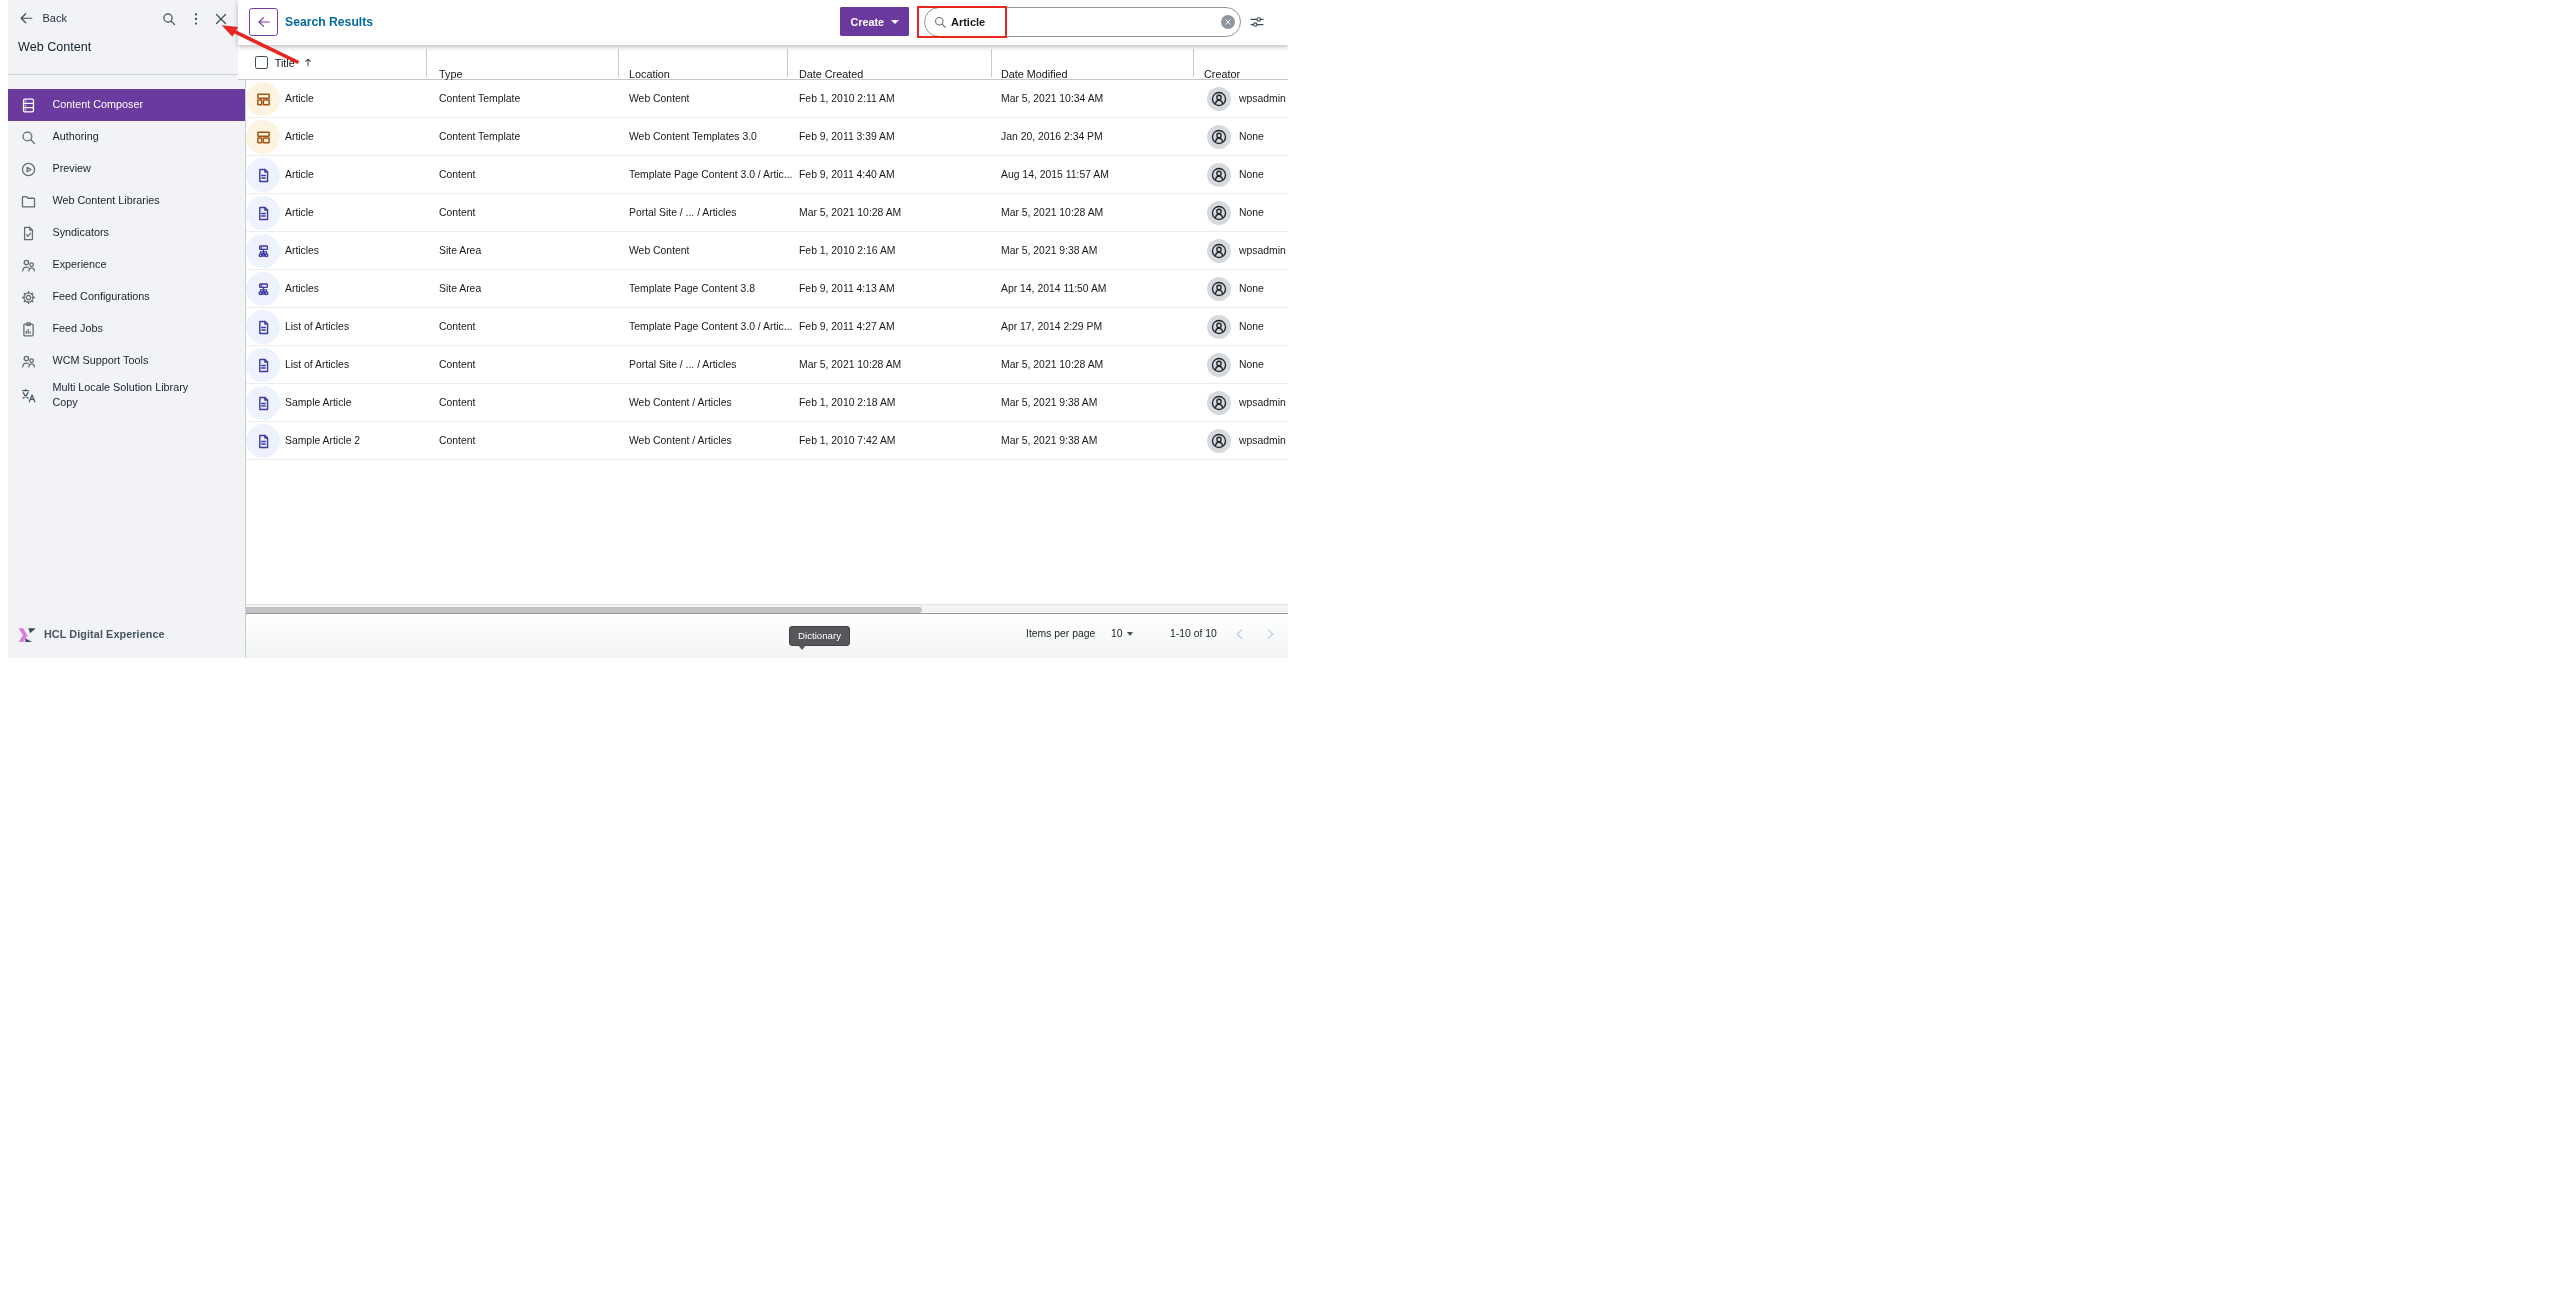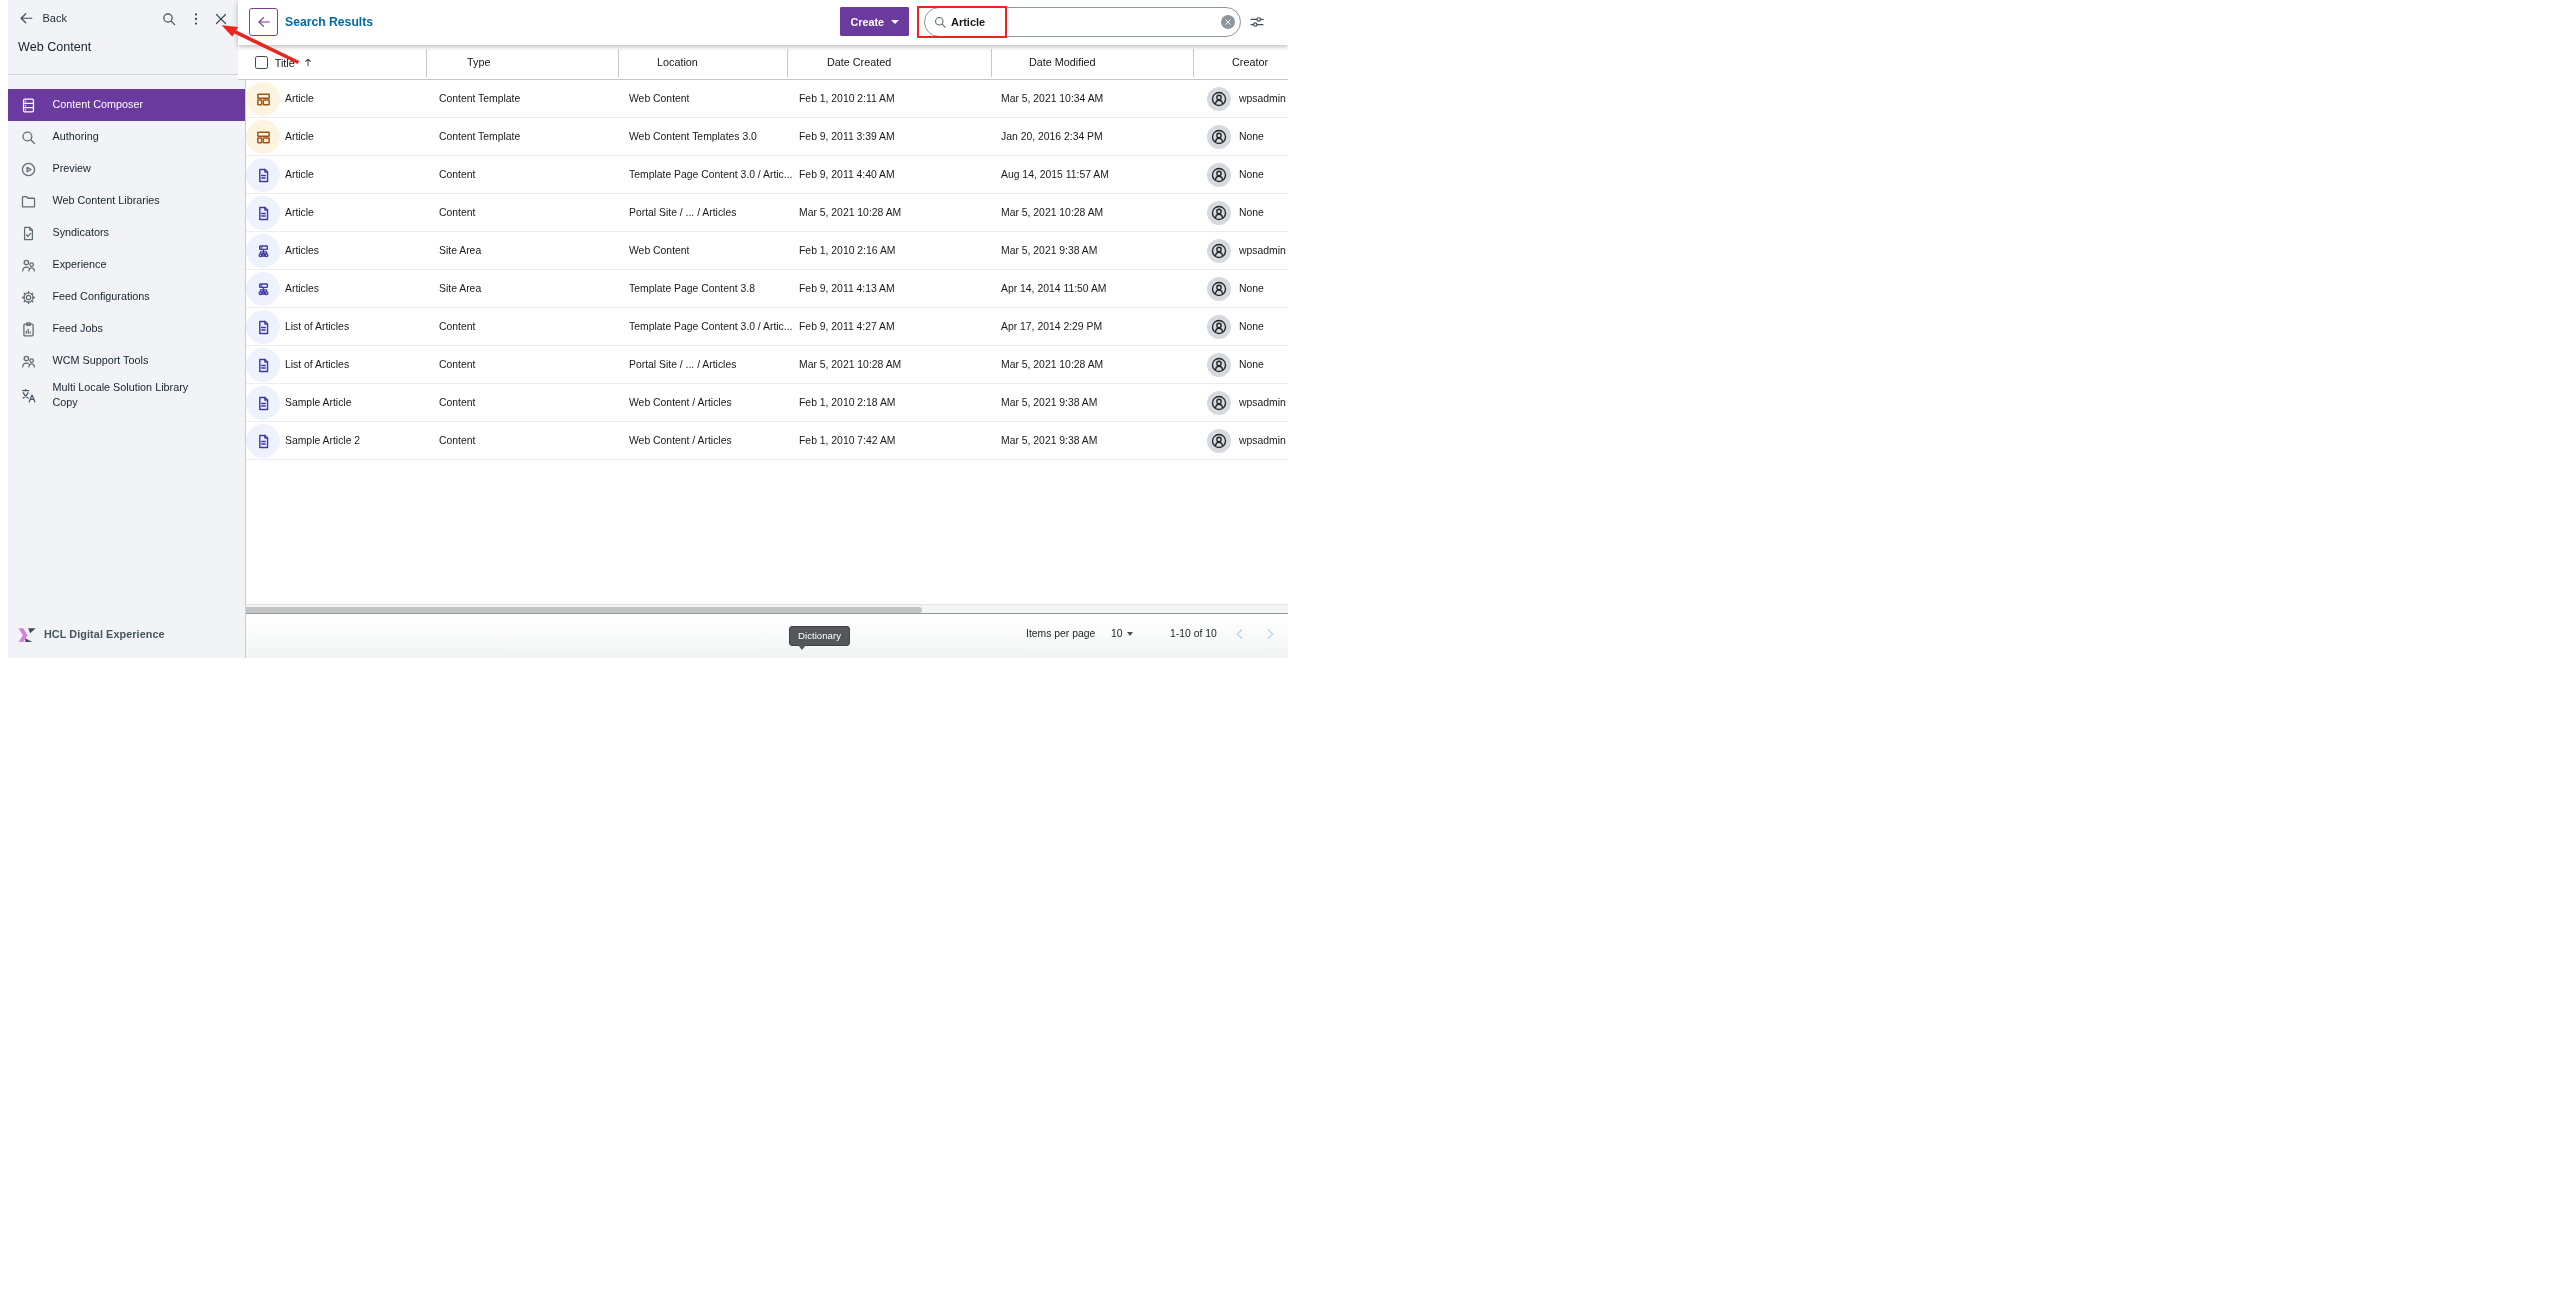--- a/index.html
+++ b/index.html
@@ -65,21 +65,21 @@
   .red-rect { position:absolute; left:679px; top:5.8px; width:90px; height:32px;
               border:2.2px solid #e8251e; z-index:10; pointer-events:none; }
 
   
   .table-header { position:absolute; left:0; top:45px; width:100%; height:35px; background:#fff;
                   border-bottom:0.7px solid #c2c7cb; z-index:4; }
   .th-title-group { position:absolute; left:16.5px; top:0; height:35px; display:flex; align-items:center; gap:7.2px; }
   .checkbox { width:13px; height:13px; border:1.4px solid #3d4d57; border-radius:2.2px; background:#fff; cursor:pointer; }
   .th-label { font-size:10.8px; color:#161616; white-space:nowrap; }
   .sort-icon { width:12.2px; height:12.2px; color:#3e4d57; cursor:pointer; }
-  .th-abs { position:absolute; top:0; height:21px; line-height:35px;margin-left:28px; }
+  .th-abs { position:absolute; top:12px; height:21px; line-height:35px; }
   .col-divider { position:absolute; top:3.6px; height:28px; width:0.7px; background:#c6cacd; }
 
   
   #table-body { position:absolute; left:0; top:80px; width:100%; }
   .row { position:relative; height:38px; border-bottom:0.7px solid #ececee; background:#fff; cursor:pointer; }
   .row-icon-circle { position:absolute; left:8px; top:2.2px; width:34px; height:34px; border-radius:50%;
                      display:flex; align-items:center; justify-content:center; }
   .row-icon-circle .icon { width:17px; height:17px; }
   .circle-cream { background:#fdf3e1; color:#a3520f; }
   .circle-blue  { background:#edf2fd; color:#4037a5; }

